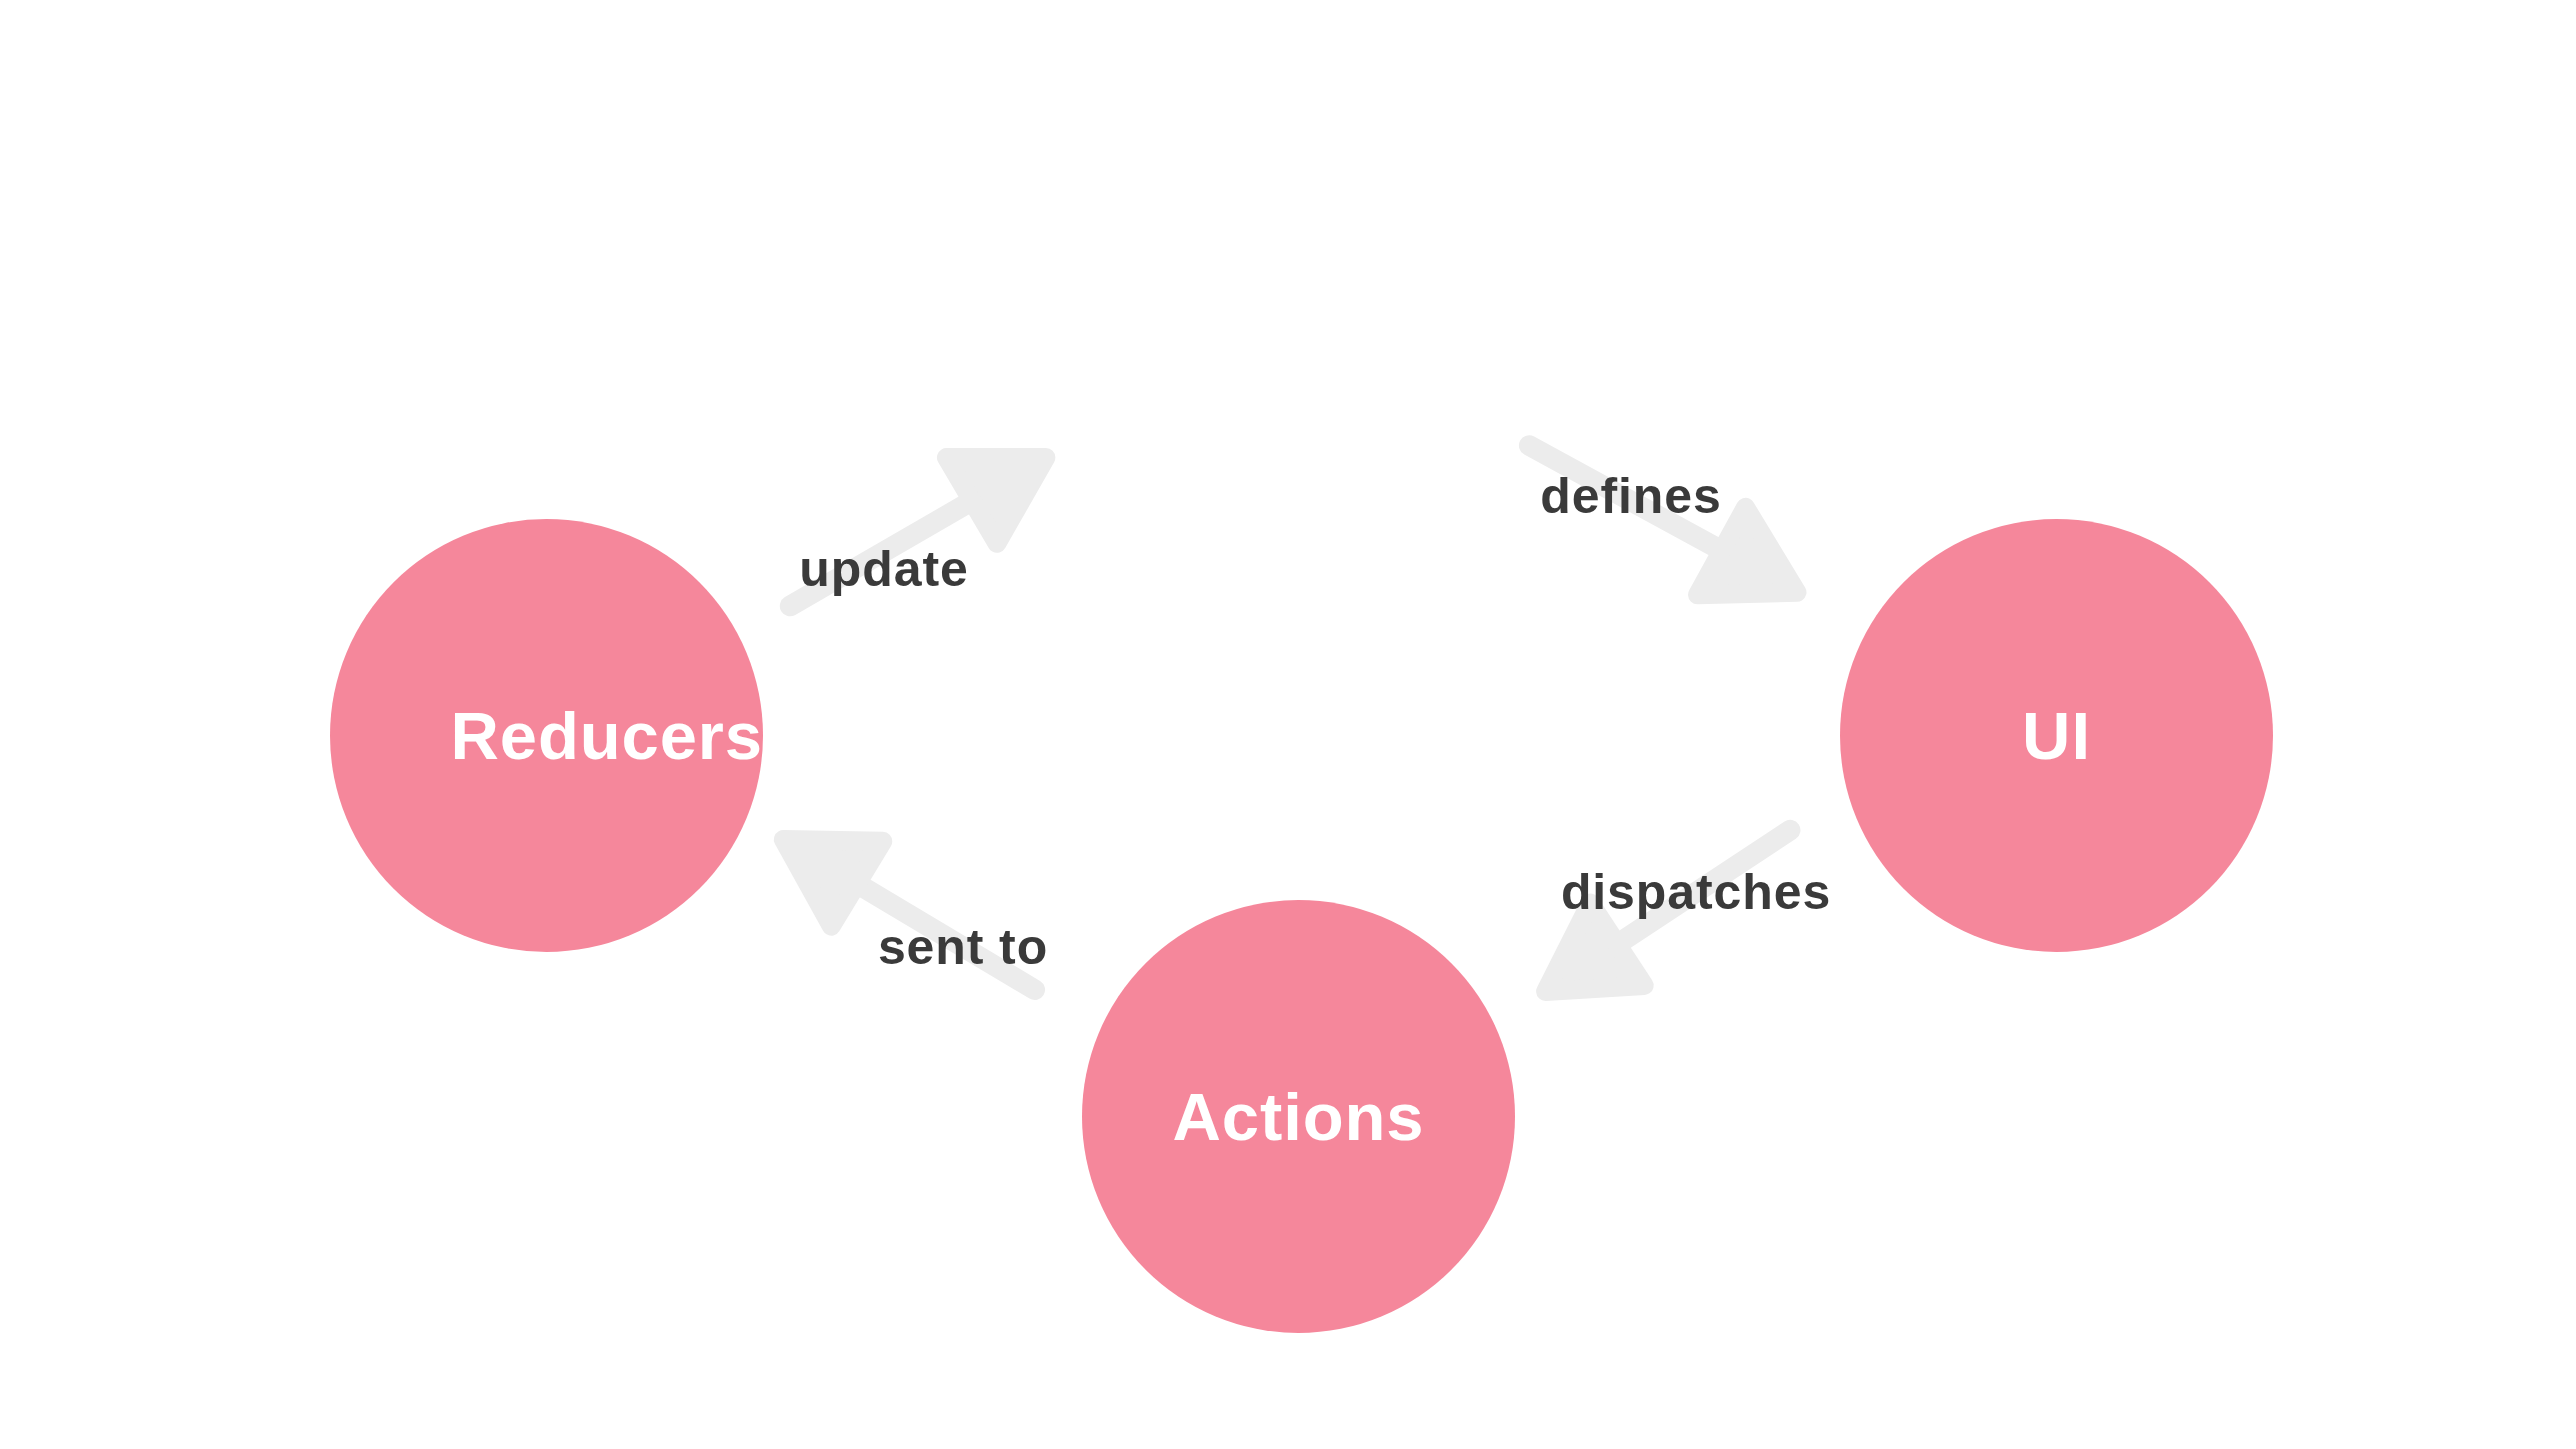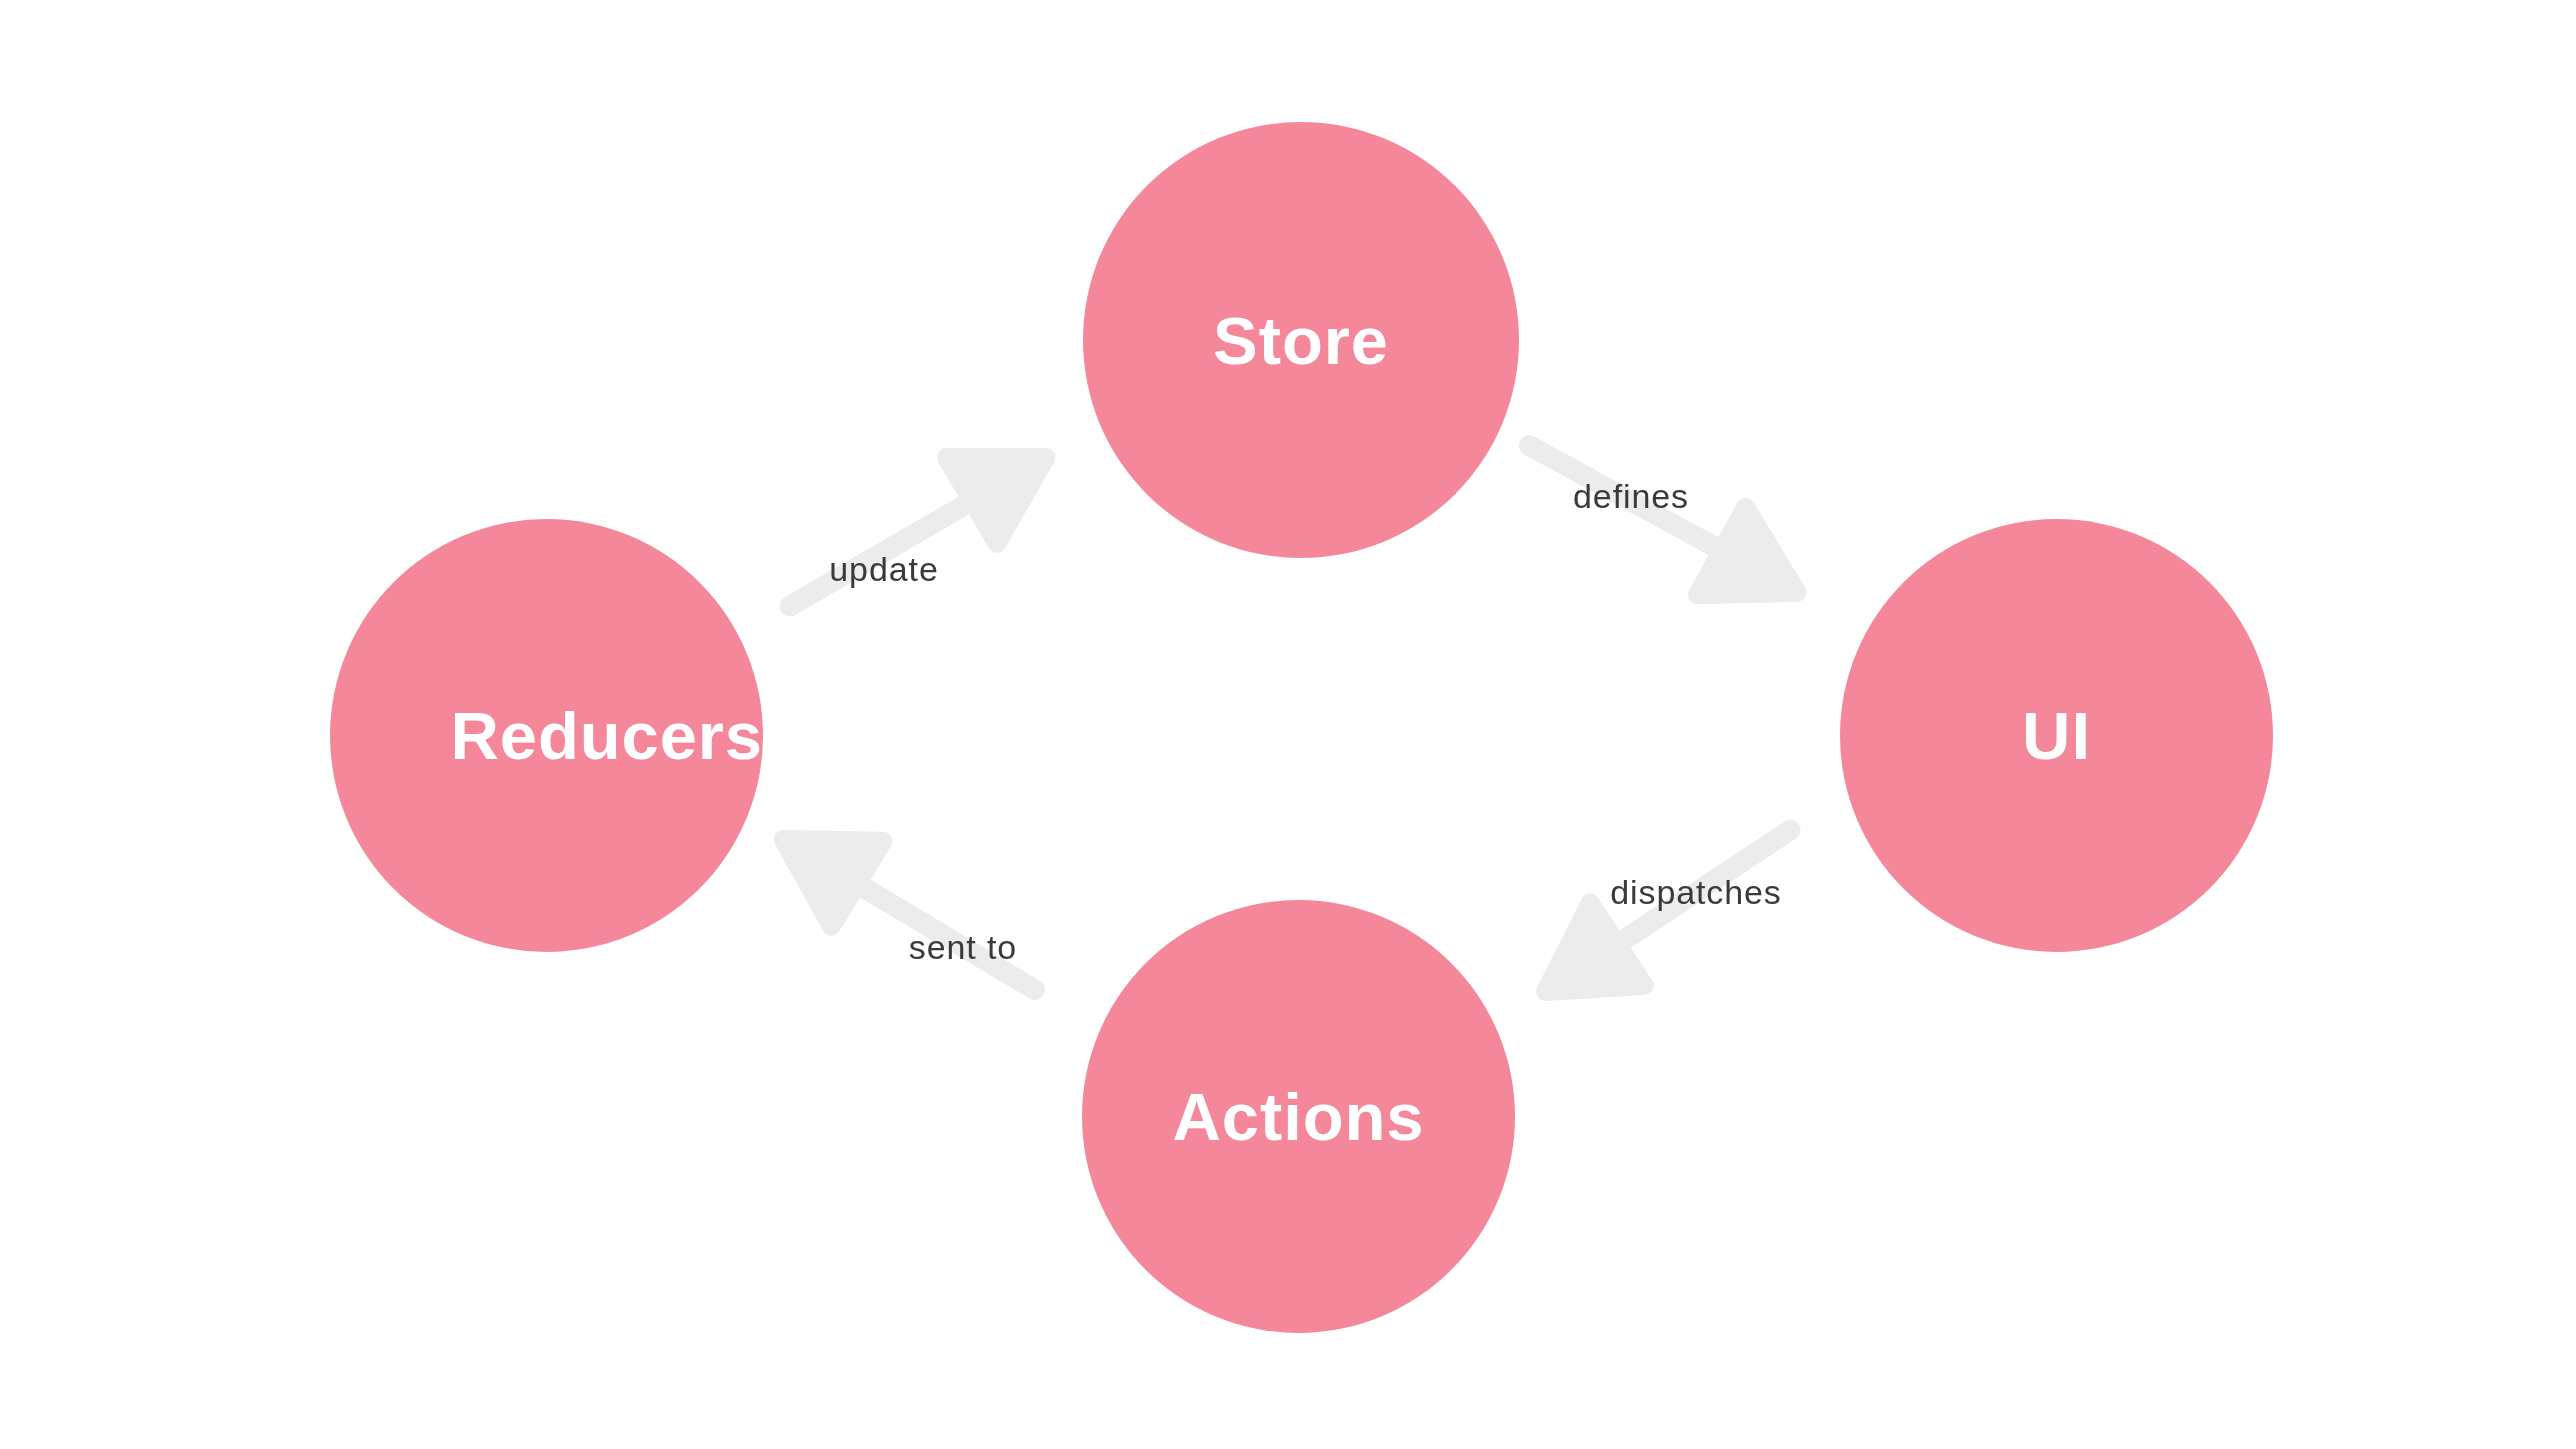--- a/index.html
+++ b/index.html
@@ -48,22 +48,22 @@
     font-size: 67px;
     font-weight: 700;
     letter-spacing: 0.9px;
     text-align: center;
     user-select: none;
   }
   .edge-label {
     position: absolute;
     transform: translate(-50%, -50%);
     color: var(--edge-text, #3A3A3A);
-    font-size: 34px;
-    font-weight: 400;
+    font-size: 50px;
+    font-weight: 700;
     letter-spacing: 0.9px;
     white-space: nowrap;
     user-select: none;
     text-align: right;
   }
   
   .node-store    { left: 1083px; top: 122px;  width: 436px; height: 436px; }
   .node-reducers { left: 330px;  top: 519px;  width: 433px; height: 433px; justify-content: flex-end; }
   .node-ui       { left: 1840px; top: 519px;  width: 433px; height: 433px; }
   .node-actions  { left: 1082px; top: 900px; width: 433px; height: 433px; }
@@ -90,23 +90,20 @@
     <g>
       <line class="arrow-shaft" x1="2085" y1="967" x2="1879" y2="1103"></line>
       <path class="arrow-head" d="M 1800 1155 L 1852 1052 L 1915 1148 Z"></path>
     </g>
     <g>
       <line class="arrow-shaft" x1="1205" y1="1153" x2="994" y2="1027"></line>
       <path class="arrow-head" d="M 912 978 L 1028 980 L 968 1079 Z"></path>
     </g>
   </svg>
 
-  <div class="node node-store">
-    <span class="node-label">Store</span>
-  </div>
 
   <div class="node node-reducers">
     <span class="node-label">Reducers</span>
   </div>
 
   <div class="node node-actions">
     <span class="node-label">Actions</span>
   </div>
 
   <div class="node node-ui">

